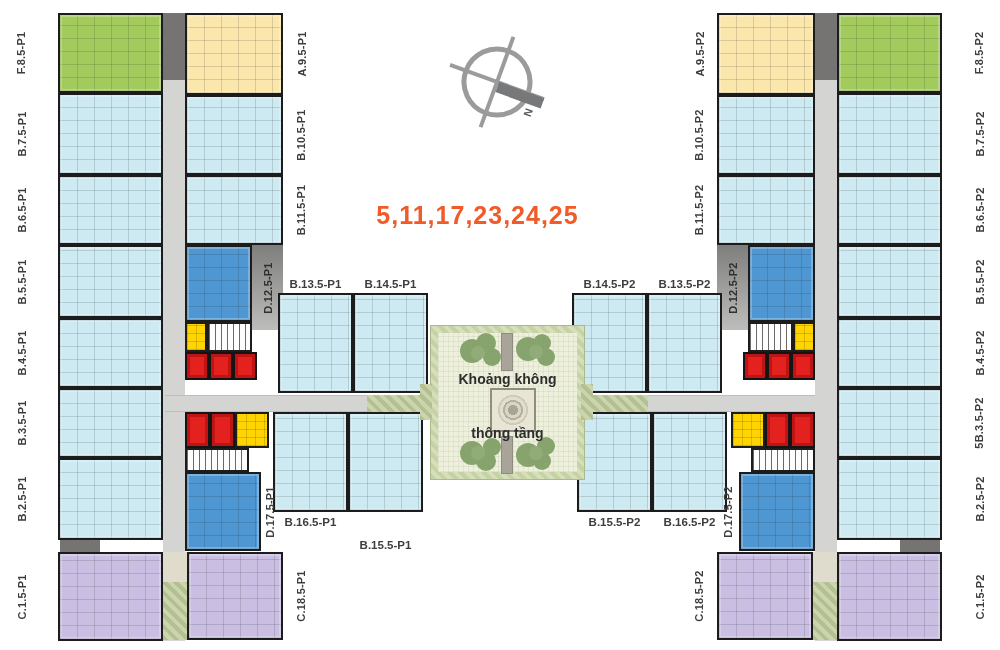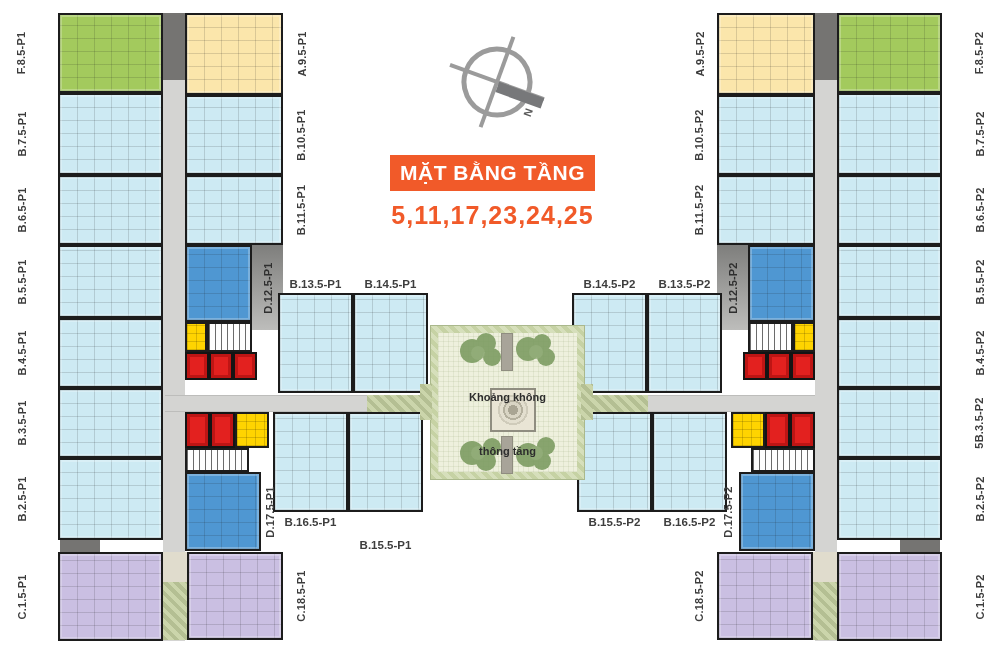--- a/index.html
+++ b/index.html
@@ -37,21 +37,21 @@
            color:var(--label);letter-spacing:.2px;}
   .hl{position:absolute;display:flex;align-items:center;justify-content:center;
       font-size:11.5px;font-weight:700;color:var(--label);white-space:nowrap;}
   .vl.onGray span{color:#2f2f2f;}
   
   .court{position:absolute;background:repeating-linear-gradient(45deg,#c6d2a4 0 4px,#d6dfbb 4px 8px);
          border:1px solid #aab88c;}
   .court-inner{position:absolute;left:7px;top:7px;right:7px;bottom:7px;background:var(--courtbg);
          background-image:repeating-linear-gradient(0deg, rgba(130,150,95,.12) 0 1px, transparent 1px 5px),
                           repeating-linear-gradient(90deg, rgba(130,150,95,.12) 0 1px, transparent 1px 5px);}
-  .court-text{position:absolute;width:100%;text-align:center;font-size:11px;font-weight:700;color:#2d2d2d;margin-top:20px;}
+  .court-text{position:absolute;width:100%;text-align:center;font-size:14px;font-weight:700;color:#2d2d2d;}
   .cfeature{position:absolute;border:2px solid #8f8d80;background:
       radial-gradient(circle at 50% 50%, #a9a593 0 5px, #d9d5c4 5px 8px, #b4b09e 8px 10px, #e3dfcf 10px 13px, #cfcbba 13px 15px, #e9e5d5 15px);}
   .pillar{position:absolute;background:#a8a499;border:1px solid #8f8d80;}
   
   .titlebox{position:absolute;background:var(--orange);color:#fff;display:flex;align-items:center;
       justify-content:center;font-size:21px;font-weight:700;letter-spacing:.5px;}
   .floors{position:absolute;color:var(--orange);display:flex;align-items:center;justify-content:center;
       font-size:25px;font-weight:700;letter-spacing:1px;}
 </style>
 </head>
@@ -184,22 +184,21 @@
   <svg style="position:absolute;left:433px;top:22px;" width="130" height="118">
     <g transform="translate(64,60) rotate(20)">
       <circle r="33" fill="none" stroke="#9b9b9b" stroke-width="5"></circle>
       <line x1="0" y1="-48" x2="0" y2="48" stroke="#9b9b9b" stroke-width="4"></line>
       <line x1="-50" y1="0" x2="50" y2="0" stroke="#9b9b9b" stroke-width="4"></line>
       <rect x="2" y="-1" width="48" height="11" fill="#77787a"></rect>
       <text x="38" y="24" font-size="11" font-weight="bold" fill="#5a5a5a" transform="rotate(90 42 18)">N</text>
     </g>
   </svg>
 
-  <div class="titlebox" style="left:390px;top:155px;width:205px;height:36px;">MẶT BẰNG TẦNG</div>
-  <div class="floors" style="left:385px;top:198px;width:215px;height:34px;">5,11,17,23,24,25</div>
+  <div class="floors" style="left:370px;top:198px;width:215px;height:34px;">5,11,17,23,24,25</div>
 
   <div class="vl" style="left:6px;top:13px;width:30px;height:80px;">
       <span>F.8.5-P1</span>
     </div>
   <div class="vl" style="left:6px;top:93px;width:30px;height:82px;">
       <span>B.7.5-P1</span>
     </div>
   <div class="vl" style="left:6px;top:175px;width:30px;height:70px;">
       <span>B.6.5-P1</span>
     </div>

